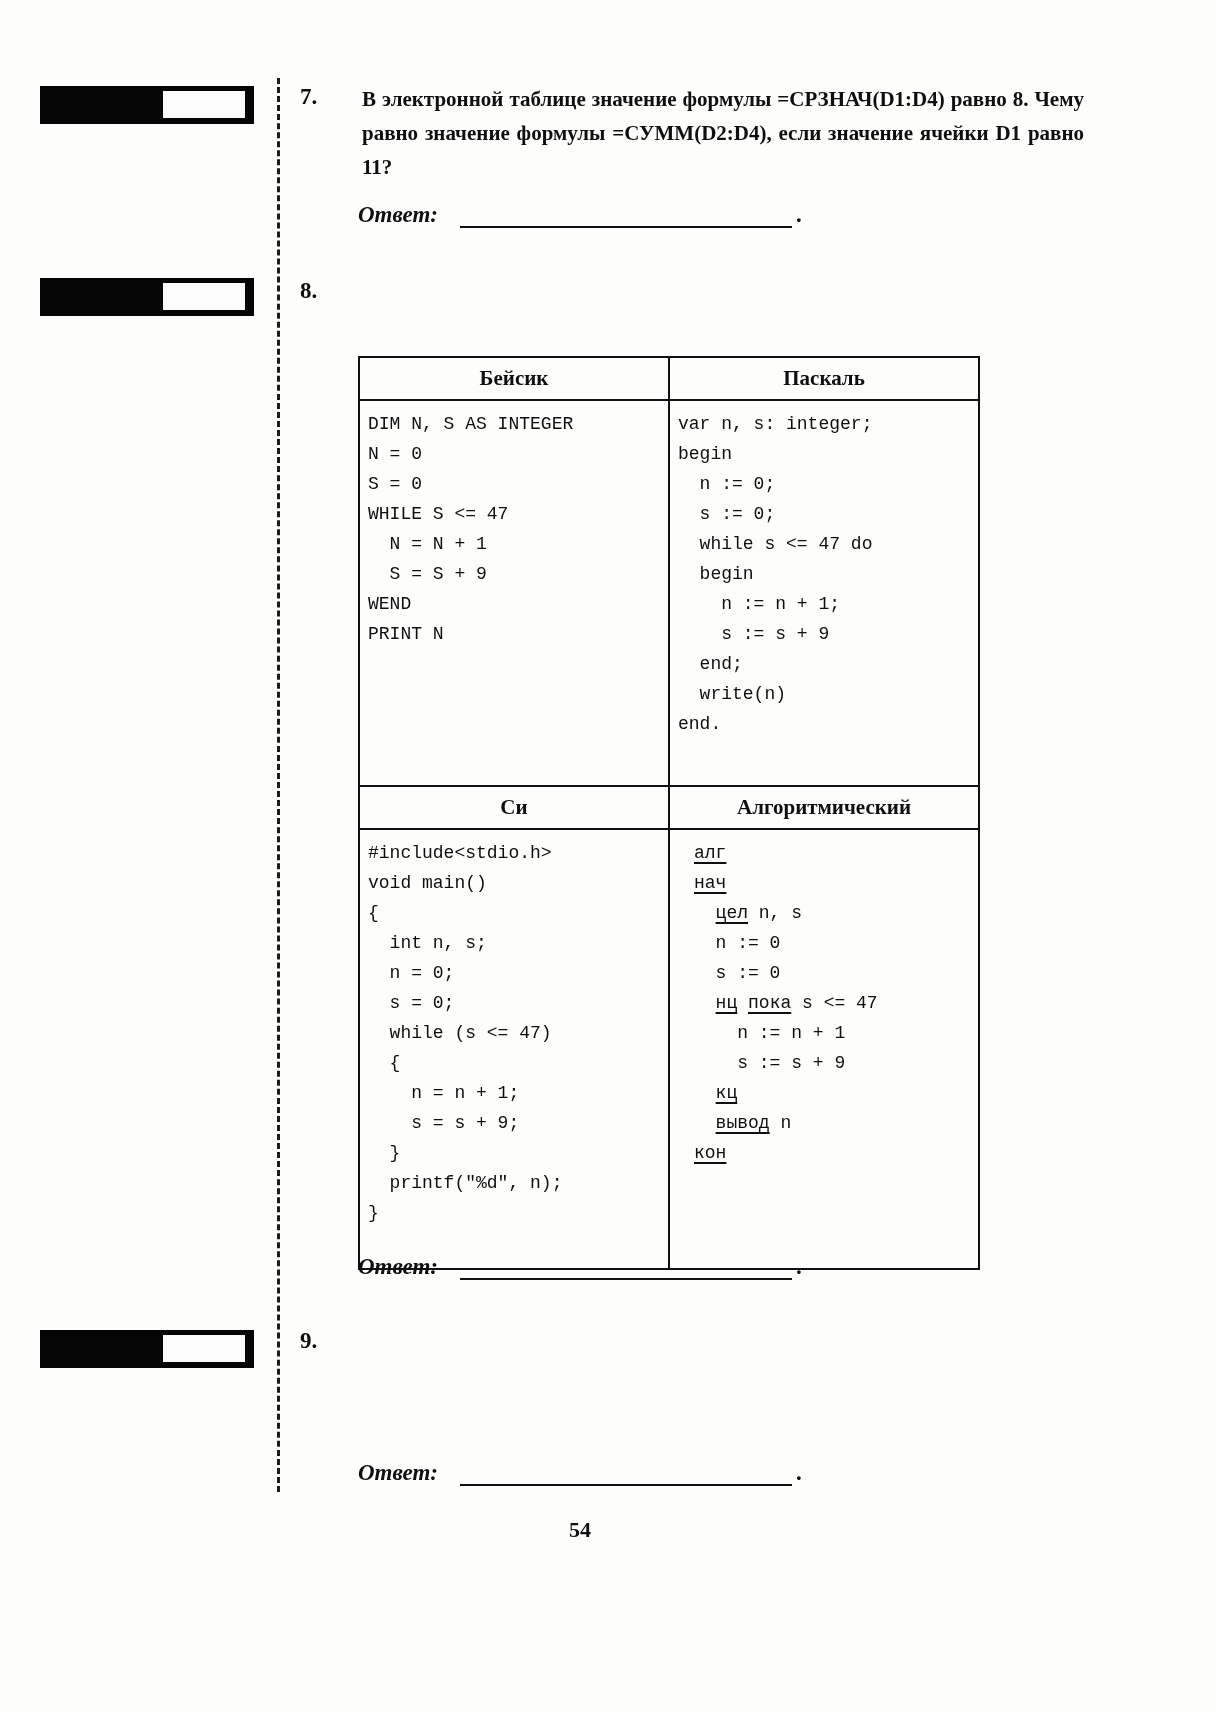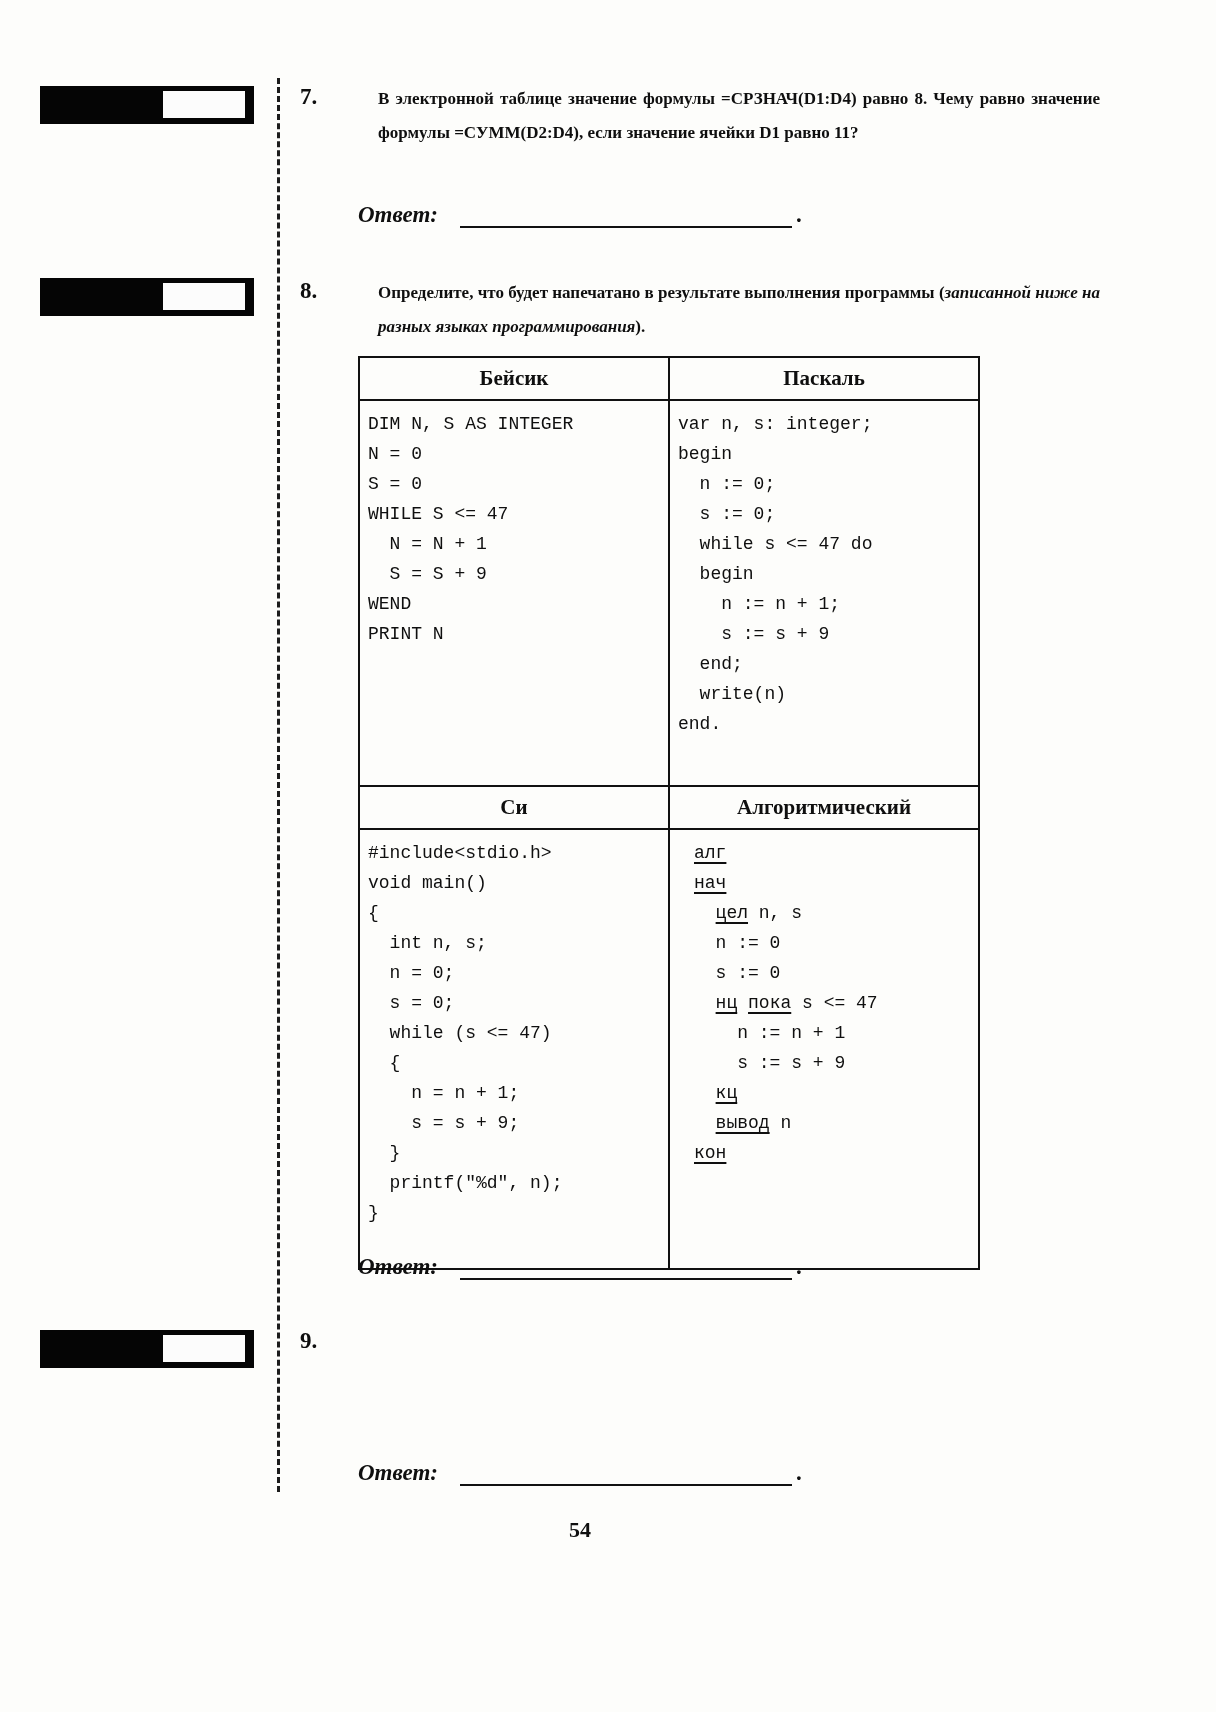--- a/index.html
+++ b/index.html
@@ -40,23 +40,23 @@
   }
 
   .qnum {
     position: absolute;
     left: 300px;
     font-size: 23px;
     font-weight: bold;
   }
   .qtext {
     position: absolute;
-    left: 378px;
+    left: 362px;
     width: 722px;
-    font-size: 17px;
+    font-size: 21px;
     font-weight: bold;
     line-height: 34px;
     text-align: justify;
   }
   .qtext i { font-weight: bold; }
 
   .answer-row {
     position: absolute;
     left: 358px;
     width: 722px;
@@ -140,23 +140,20 @@
 
   <div class="qnum" style="top:84px">7.</div>
   <div class="qtext" style="top:82px">В электронной таблице значение формулы =СРЗНАЧ(D1:D4) равно 8. Чему равно значение формулы =СУММ(D2:D4), если значение ячейки D1 равно 11?</div>
   <div class="answer-row" style="top:200px">
     <span class="answer-label">Ответ:</span>
     <span class="answer-blank"></span>
     <span class="answer-period">.</span>
   </div>
 
   <div class="qnum" style="top:278px">8.</div>
-  <div class="qtext" style="top:276px">
-    <span>Определите, что будет напечатано в результате выполнения программы (</span><i>записанной ниже на разных языках программирования</i><span>).</span>
-  </div>
 
   <table class="code-table">
     <tbody>
         <tr>
       <th>Бейсик</th>
       <th>Паскаль</th>
     </tr>
     <tr class="code-row-1">
       <td class="code-cell">DIM N, S AS INTEGER
 N = 0

